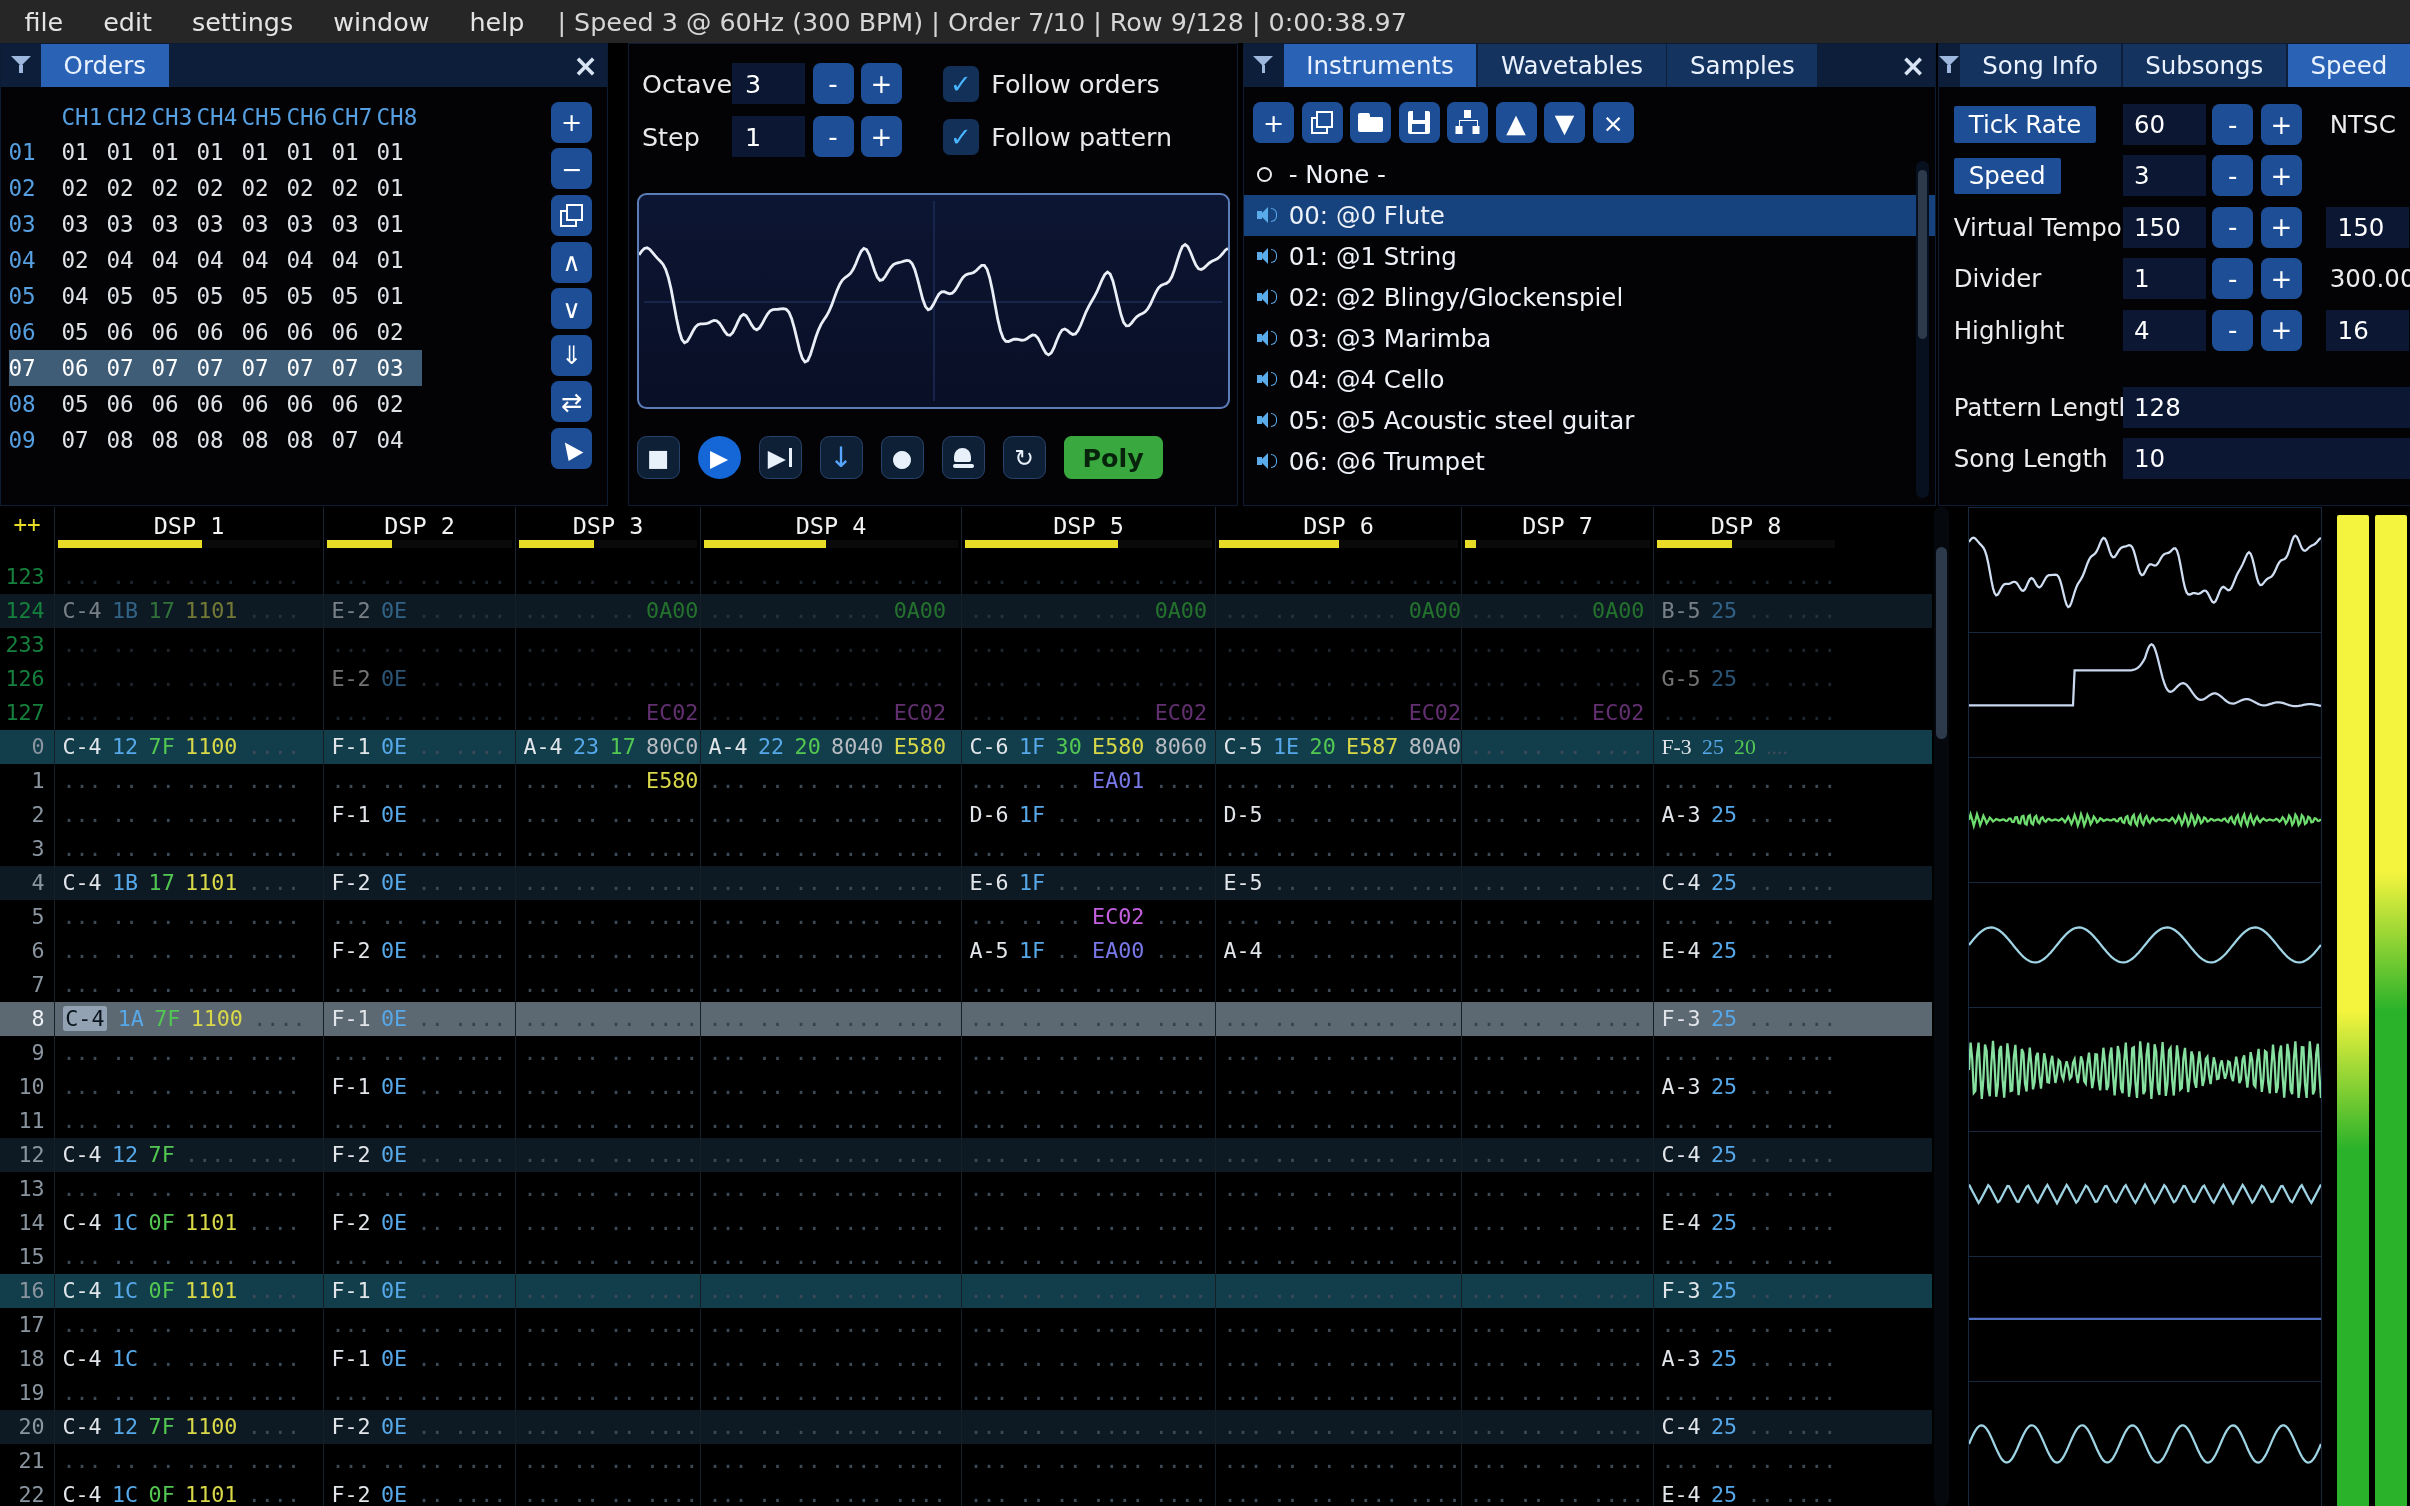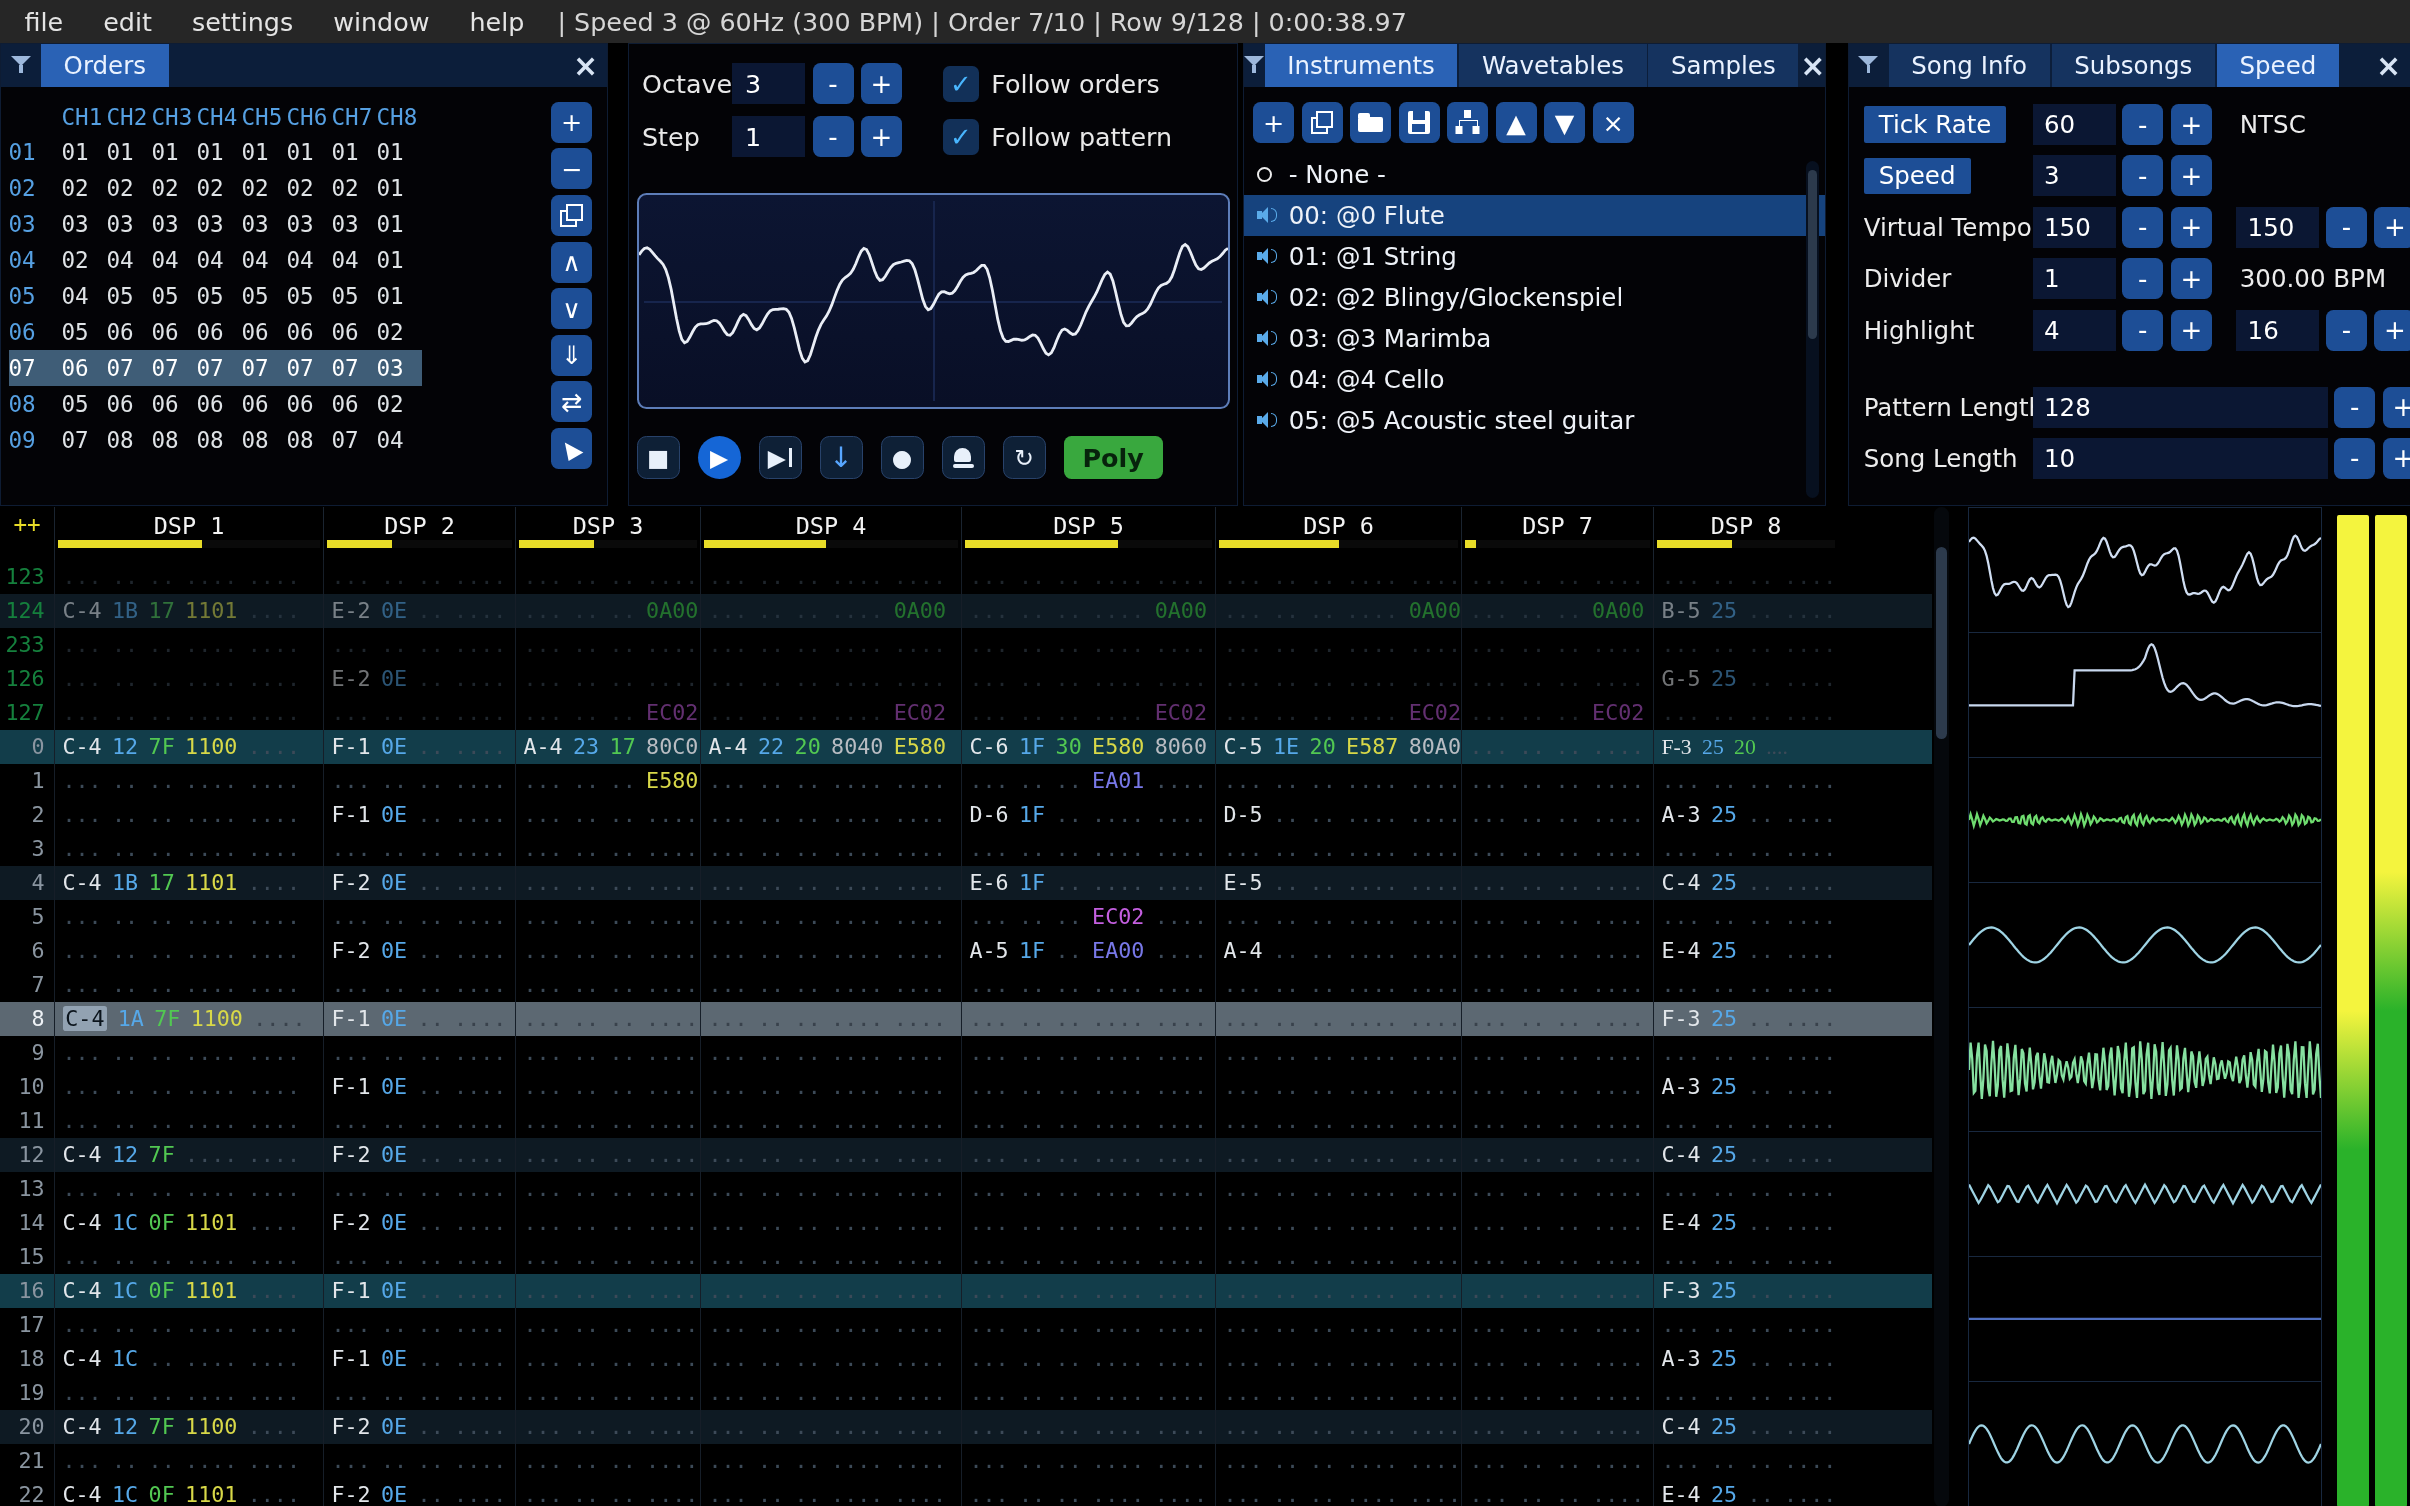--- a/index.html
+++ b/index.html
@@ -8,21 +8,21 @@
   .menubar{height:43px;background:#262626;display:flex;align-items:center;font-size:25.4px;color:#e4e4e4}
   .menu-items{display:flex;align-items:center}
   .menu-item{padding:0 20px;cursor:default}
   .menu-item:first-child{padding-left:24.5px}
   .status{margin-left:13px;color:#d6d6d6;white-space:nowrap}
   
   .top{position:absolute;top:43px;left:0;width:2411px;height:463px;display:flex;background:#000}
   .panel{position:relative;flex:none;background:#030306;border:0.9px solid #0e1c33;overflow:hidden}
   .orders-panel{width:608px;margin-right:20px}
   .play-panel{width:610px;margin-right:4.7px}
-  .instruments-panel{width:583px;margin-right:22px}
+  .instruments-panel{width:693px;margin-right:2px}
   .song-panel{flex:1}
   .tabbar{height:43px;background:#0c1e3a;display:flex;align-items:stretch}
   .winmenu{width:40px;display:flex;align-items:center;justify-content:center}
   .tab{display:flex;align-items:center;padding:0 22.6px;font-size:24.5px;color:#eaf2ff;background:#15335f;margin-right:1.9px;white-space:nowrap}
   .tab.active{background:#2a62b5}
   .tab-close{margin-left:auto;width:43px;display:flex;align-items:center;justify-content:center;color:#d8e4f4;font-size:30px;font-weight:bold}
   
   .orders-body{display:flex;padding:13px 9.4px 0 7.5px}
   .or-row{display:flex;height:36px;line-height:36px;font-family:"DejaVu Sans Mono",monospace;font-size:22.6px}
   .or-head{height:34px;line-height:34px}
@@ -420,20 +420,28 @@
           <span class="ins-label">04: @4 Cello</span>
         </div>
         <div class="ins-row">
           <span class="icbox">
             <span class="ico ico-speaker">
               <i></i>
             </span>
           </span>
           <span class="ins-label">05: @5 Acoustic steel guitar</span>
         </div>
+        <div class="ins-row">
+          <span class="icbox">
+            <span class="ico ico-speaker">
+              <i></i>
+            </span>
+          </span>
+          <span class="ins-label">06: @6 Trumpet</span>
+        </div>
       </div>
     <div class="ins-scroll">
         <div class="vhandle"></div>
       </div>
   </section>
 
   <section class="panel song-panel">
     <div class="tabbar">
       <span class="winmenu">
           <span class="ico ico-funnel"></span>

